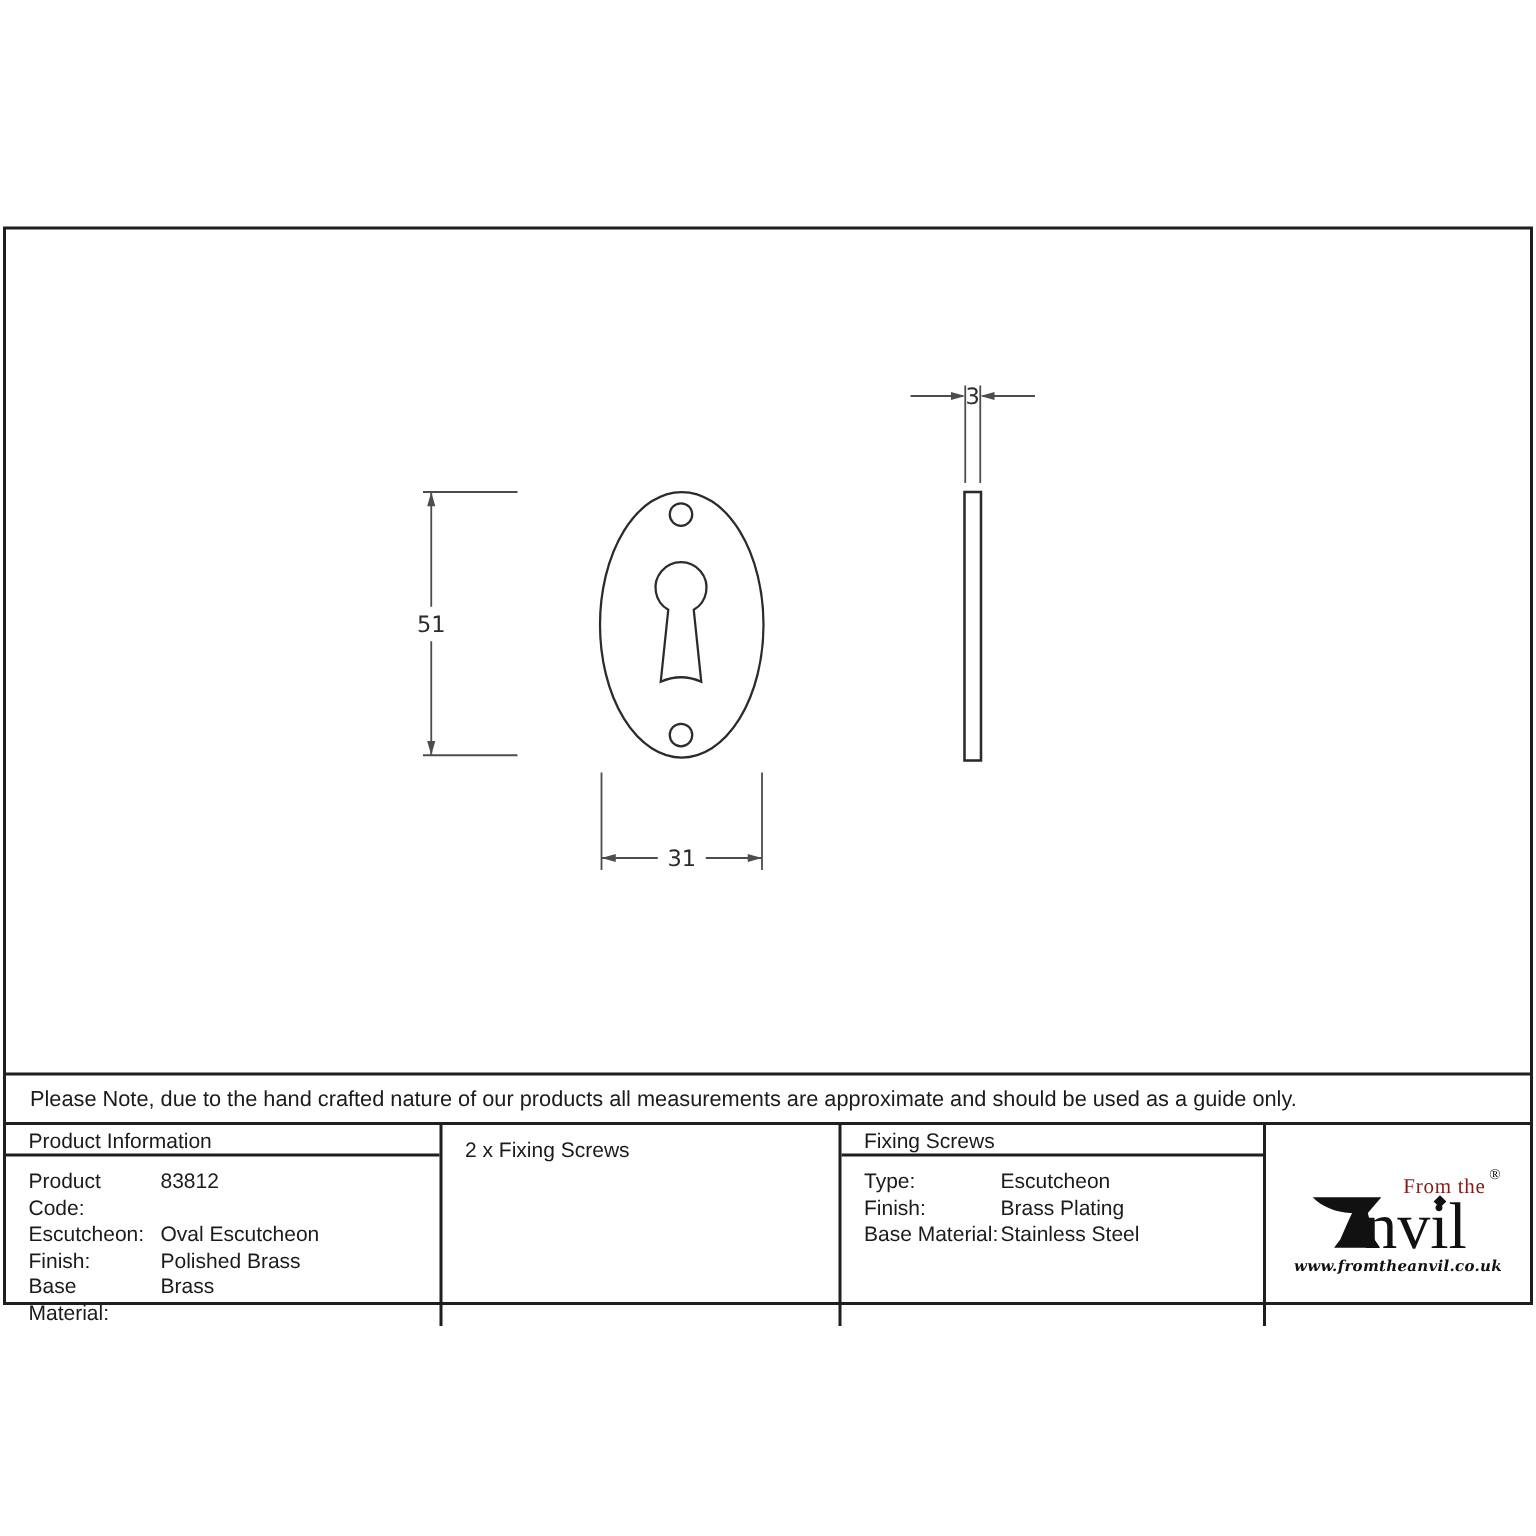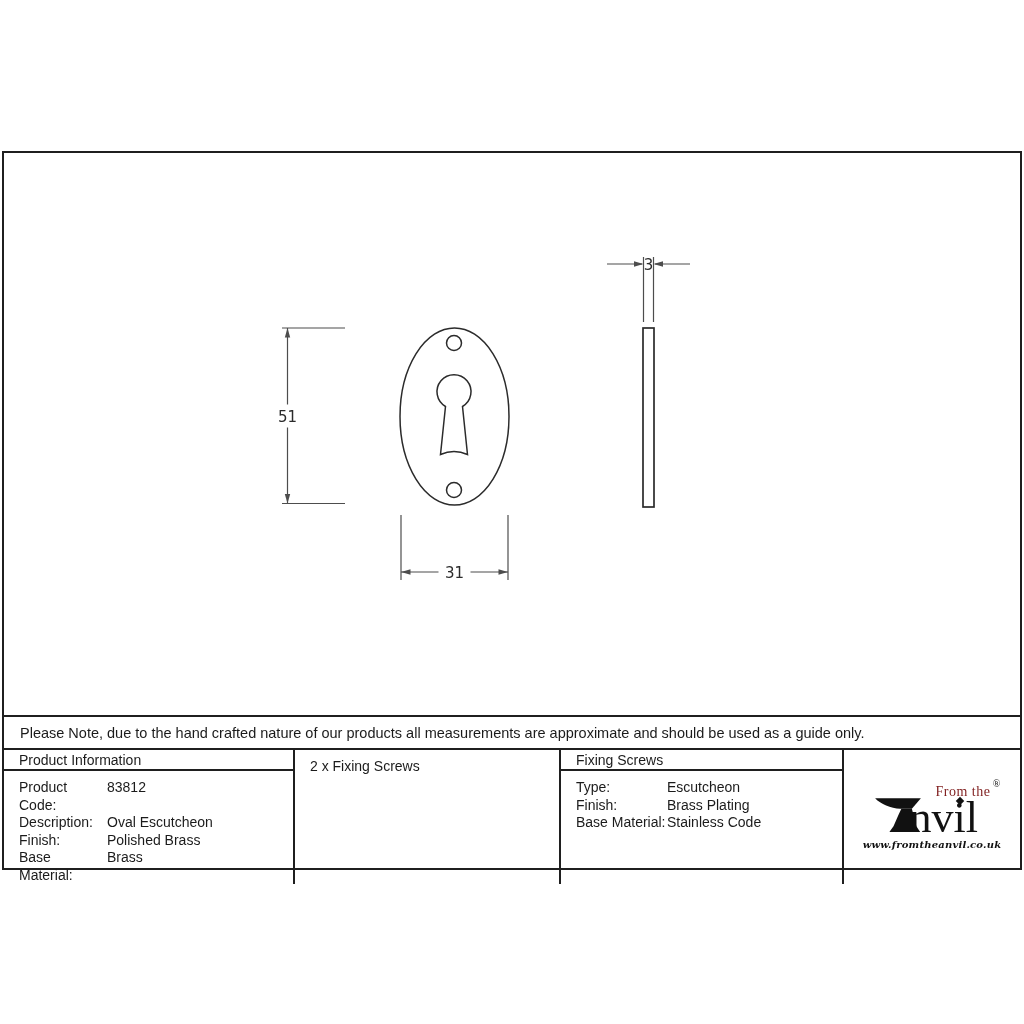--- a/index.html
+++ b/index.html
@@ -135,21 +135,21 @@
     <div class="info-table">
 
       <div class="tcol bordered">
         <div class="thead">Product Information</div>
         <div class="tbody">
           <div class="kv-row">
             <span class="kv-label">Product Code:</span>
             <span class="kv-value">83812</span>
           </div>
           <div class="kv-row">
-            <span class="kv-label">Description:</span>
+            <span class="kv-label">Escutcheon:</span>
             <span class="kv-value">Oval Escutcheon</span>
           </div>
           <div class="kv-row">
             <span class="kv-label">Finish:</span>
             <span class="kv-value">Polished Brass</span>
           </div>
           <div class="kv-row">
             <span class="kv-label">Base Material:</span>
             <span class="kv-value">Brass</span>
           </div>
@@ -168,21 +168,21 @@
           <div class="kv-row">
             <span class="kv-label wide">Type:</span>
             <span class="kv-value">Escutcheon</span>
           </div>
           <div class="kv-row">
             <span class="kv-label wide">Finish:</span>
             <span class="kv-value">Brass Plating</span>
           </div>
           <div class="kv-row">
             <span class="kv-label wide">Base Material:</span>
-            <span class="kv-value">Stainless Code</span>
+            <span class="kv-value">Stainless Steel</span>
           </div>
         </div>
       </div>
 
       <div class="tcol logo-cell">
         <div class="logo">
           <div class="logo-top">
             <svg class="anvil-svg" width="48" height="42" viewBox="0 0 64 52">
               <g fill="#111111" stroke="none">
                 <path d="M1.5,3.5 L62.5,3.5 L50.5,17.5 L35,17.5 C22,17 9,11.5 1.5,3.5 Z"></path>

